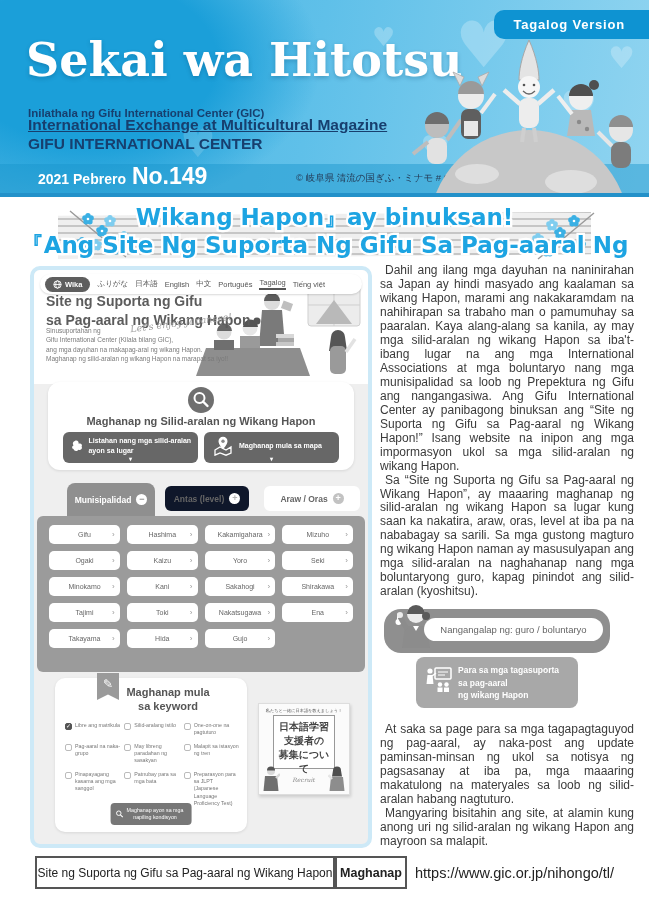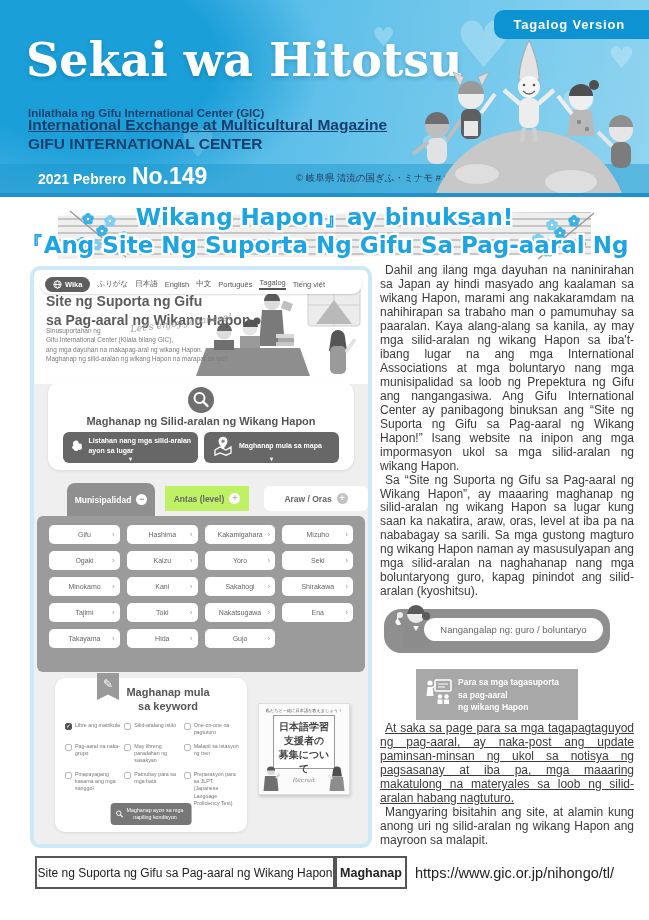--- a/index.html
+++ b/index.html
@@ -64,22 +64,22 @@
   .search-btn-row { position:absolute; left:15px; right:15px; top:50px; display:flex; gap:6px; }
   .search-btn { position:relative; flex:1; height:31px; background:#676767; border-radius:6px;
     color:#fff; font-size:7px; font-weight:bold; display:flex; align-items:center; gap:5px;
     padding:0 6px 4px 8px; text-align:left; line-height:1.3; }
   .search-btn .dn { position:absolute; bottom:-1px; left:50%; transform:translateX(-50%); font-size:6px; color:#fff; }
 
   .filter-tabs { position:absolute; left:17px; top:213px; right:0; height:33px; }
   .ftab { position:absolute; display:flex; align-items:center; justify-content:center; gap:5px;
     font-size:8.5px; font-weight:bold; }
   .ftab1 { left:16px; width:88px; top:0; height:33px; background:#8f8f8f; color:#fff; border-radius:8px 8px 0 0; }
-  .ftab2 { left:114px; width:84px; top:3px; height:25px; background:#bef264; color:#666; border-radius:0; }
-  .ftab3 { left:213px; width:104px; top:3px; height:25px; background:#fff; color:#666; border-radius:6px; }
+  .ftab2 { left:114px; width:84px; top:3px; height:25px; background:#0f172a; color:#666; border-radius:6px; }
+  .ftab3 { left:213px; width:96px; top:3px; height:25px; background:#fff; color:#666; border-radius:6px; }
   .circ { display:inline-flex; align-items:center; justify-content:center; width:11px; height:11px;
     border-radius:50%; font-size:9px; line-height:1; }
   .circ.white { background:#fff; color:#8f8f8f; }
   .circ.gray { background:#c2c2c2; color:#fff; }
 
   .muni-panel { position:absolute; left:3px; right:3px; top:246px; height:156px; background:#9b9b9b; border-radius:6px; }
   .muni-grid { display:grid; grid-template-columns:repeat(4,1fr); gap:7px 7px; padding:9px 12px; }
   .muni { height:19px; background:#fff; border-radius:5px; display:flex; align-items:center;
     padding:0 5px 0 8px; font-size:7px; color:#666; }
   .muni .lbl { flex:1; text-align:center; }
@@ -111,24 +111,24 @@
   .flyer-fig { position:absolute; bottom:2px; }
 
   
   .right-col { position:absolute; left:380px; top:264px; width:254px; }
   .right-col p { font-size:12px; line-height:1.165; text-align:justify; color:#3b3b3b; text-indent:5px; }
 
   .badge1 { position:relative; margin:10px 0 0 4px; width:226px; height:44px; background:#8f8f8f; border-radius:17px; }
   .badge1 .pill { position:absolute; left:40px; right:7px; top:9px; height:23px; background:#fff;
     border-radius:12px; display:flex; align-items:center; justify-content:center; font-size:9.5px; color:#666; }
   .badge1 svg { position:absolute; left:10px; top:-8px; }
-  .badge2 { position:relative; margin:16px 0 0 36px; width:162px; background:#a8a8a8; border-radius:0;
+  .badge2 { position:relative; margin:4px 0 0 36px; width:162px; background:#a8a8a8; border-radius:8px;
     padding:7px 4px 7px 42px; color:#fff; font-size:8.5px; font-weight:bold; line-height:1.45; }
   .badge2 svg { position:absolute; left:9px; top:9px; }
-  .after-badges { margin-top:2px;text-decoration:underline; }
+  .after-badges { margin-top:15px; }
 
   
   .footer { position:absolute; left:35px; top:856px; display:flex; align-items:stretch; }
   .f-box1 { width:300px; height:33px; border:2px solid #555; background:#fff; display:flex;
     align-items:center; justify-content:center; font-size:12px; color:#222; }
   .f-box2 { width:72px; height:33px; border:2px solid #555; background:#fff; display:flex;
     align-items:center; justify-content:center; font-size:12.5px; font-weight:bold; color:#222; }
   .f-url { display:flex; align-items:center; padding-left:8px; font-size:14.5px; color:#222; }
 </style>
 </head>

